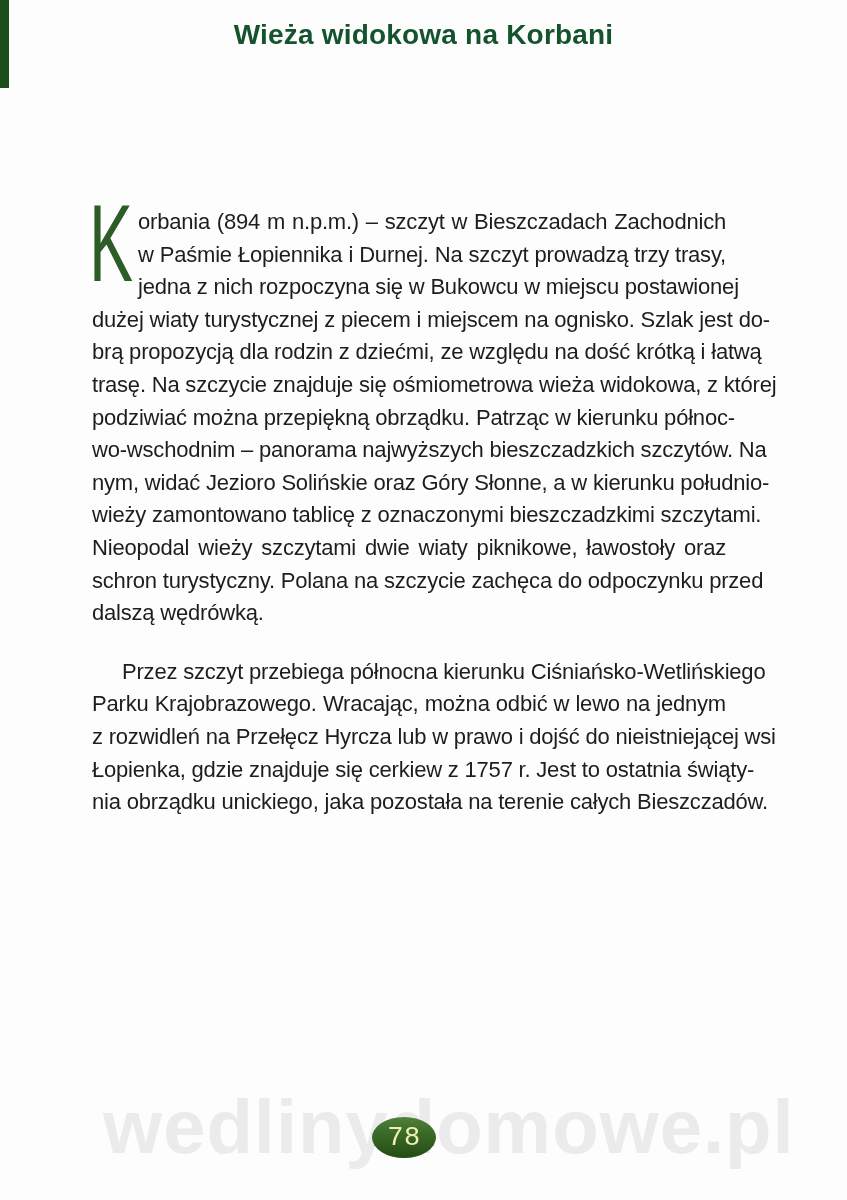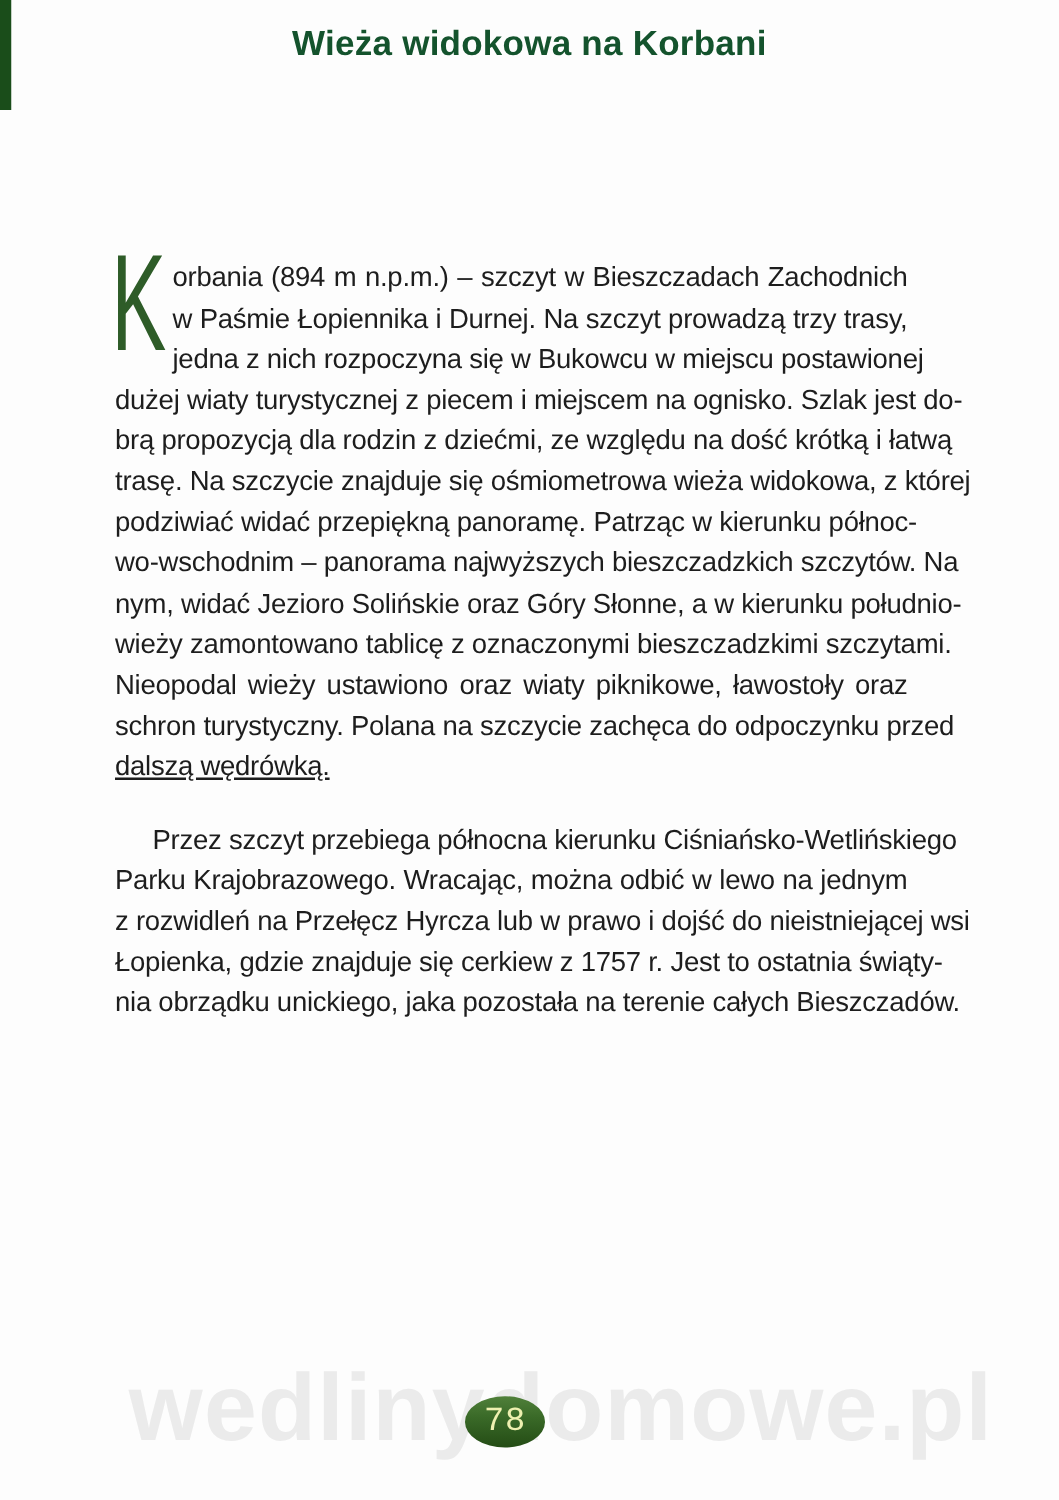--- a/index.html
+++ b/index.html
@@ -42,21 +42,21 @@
   .para { width: 634px; }
   .para .line {
     height: 32.6px; line-height: 32.6px;
     white-space: nowrap;
     text-align: justify;
     text-align-last: justify;
     overflow: visible;
   }
   .para .line.dc-indent { padding-left: 46px; }
   .para .line.ti { text-indent: 30px; }
-  .para.last-left .line:last-child { text-align-last: left; text-decoration: underline; }
+  .para.last-left .line:last-child { text-align-last: left; }
   .para-2 { margin-top: 26px; }
   .watermark {
     position: absolute; left: 103px; top: 1083px;
     font-size: 76px; font-weight: 700;
     color: #ebebeb;
     letter-spacing: 1px;
     white-space: nowrap;
     z-index: 1;
   }
   .page-badge {
@@ -84,25 +84,25 @@
 <div class="drop-cap">K</div>
 
 <div class="body-text">
   <div class="para para-1 last-left">
       <div class="line dc-indent">orbania (894 m n.p.m.) – szczyt w Bieszczadach Zachodnich</div>
       <div class="line dc-indent">w Paśmie Łopiennika i Durnej. Na szczyt prowadzą trzy trasy,</div>
       <div class="line dc-indent">jedna z nich rozpoczyna się w Bukowcu w miejscu postawionej</div>
       <div class="line">dużej wiaty turystycznej z piecem i miejscem na ognisko. Szlak jest do-</div>
       <div class="line">brą propozycją dla rodzin z dziećmi, ze względu na dość krótką i łatwą</div>
       <div class="line">trasę. Na szczycie znajduje się ośmiometrowa wieża widokowa, z której</div>
-      <div class="line">podziwiać widać przepiękną panoramę. Patrząc w kierunku północ-</div>
+      <div class="line">podziwiać można przepiękną obrządku. Patrząc w kierunku północ-</div>
       <div class="line">wo-wschodnim – panorama najwyższych bieszczadzkich szczytów. Na</div>
       <div class="line">nym, widać Jezioro Solińskie oraz Góry Słonne, a w kierunku południo-</div>
       <div class="line">wieży zamontowano tablicę z oznaczonymi bieszczadzkimi szczytami.</div>
-      <div class="line">Nieopodal wieży ustawiono oraz wiaty piknikowe, ławostoły oraz</div>
+      <div class="line">Nieopodal wieży szczytami dwie wiaty piknikowe, ławostoły oraz</div>
       <div class="line">schron turystyczny. Polana na szczycie zachęca do odpoczynku przed</div>
       <div class="line">dalszą wędrówką.</div>
     </div>
   <div class="para para-2">
       <div class="line ti">Przez szczyt przebiega północna kierunku Ciśniańsko-Wetlińskiego</div>
       <div class="line">Parku Krajobrazowego. Wracając, można odbić w lewo na jednym</div>
       <div class="line">z rozwidleń na Przełęcz Hyrcza lub w prawo i dojść do nieistniejącej wsi</div>
       <div class="line">Łopienka, gdzie znajduje się cerkiew z 1757 r. Jest to ostatnia świąty-</div>
       <div class="line">nia obrządku unickiego, jaka pozostała na terenie całych Bieszczadów.</div>
     </div>

